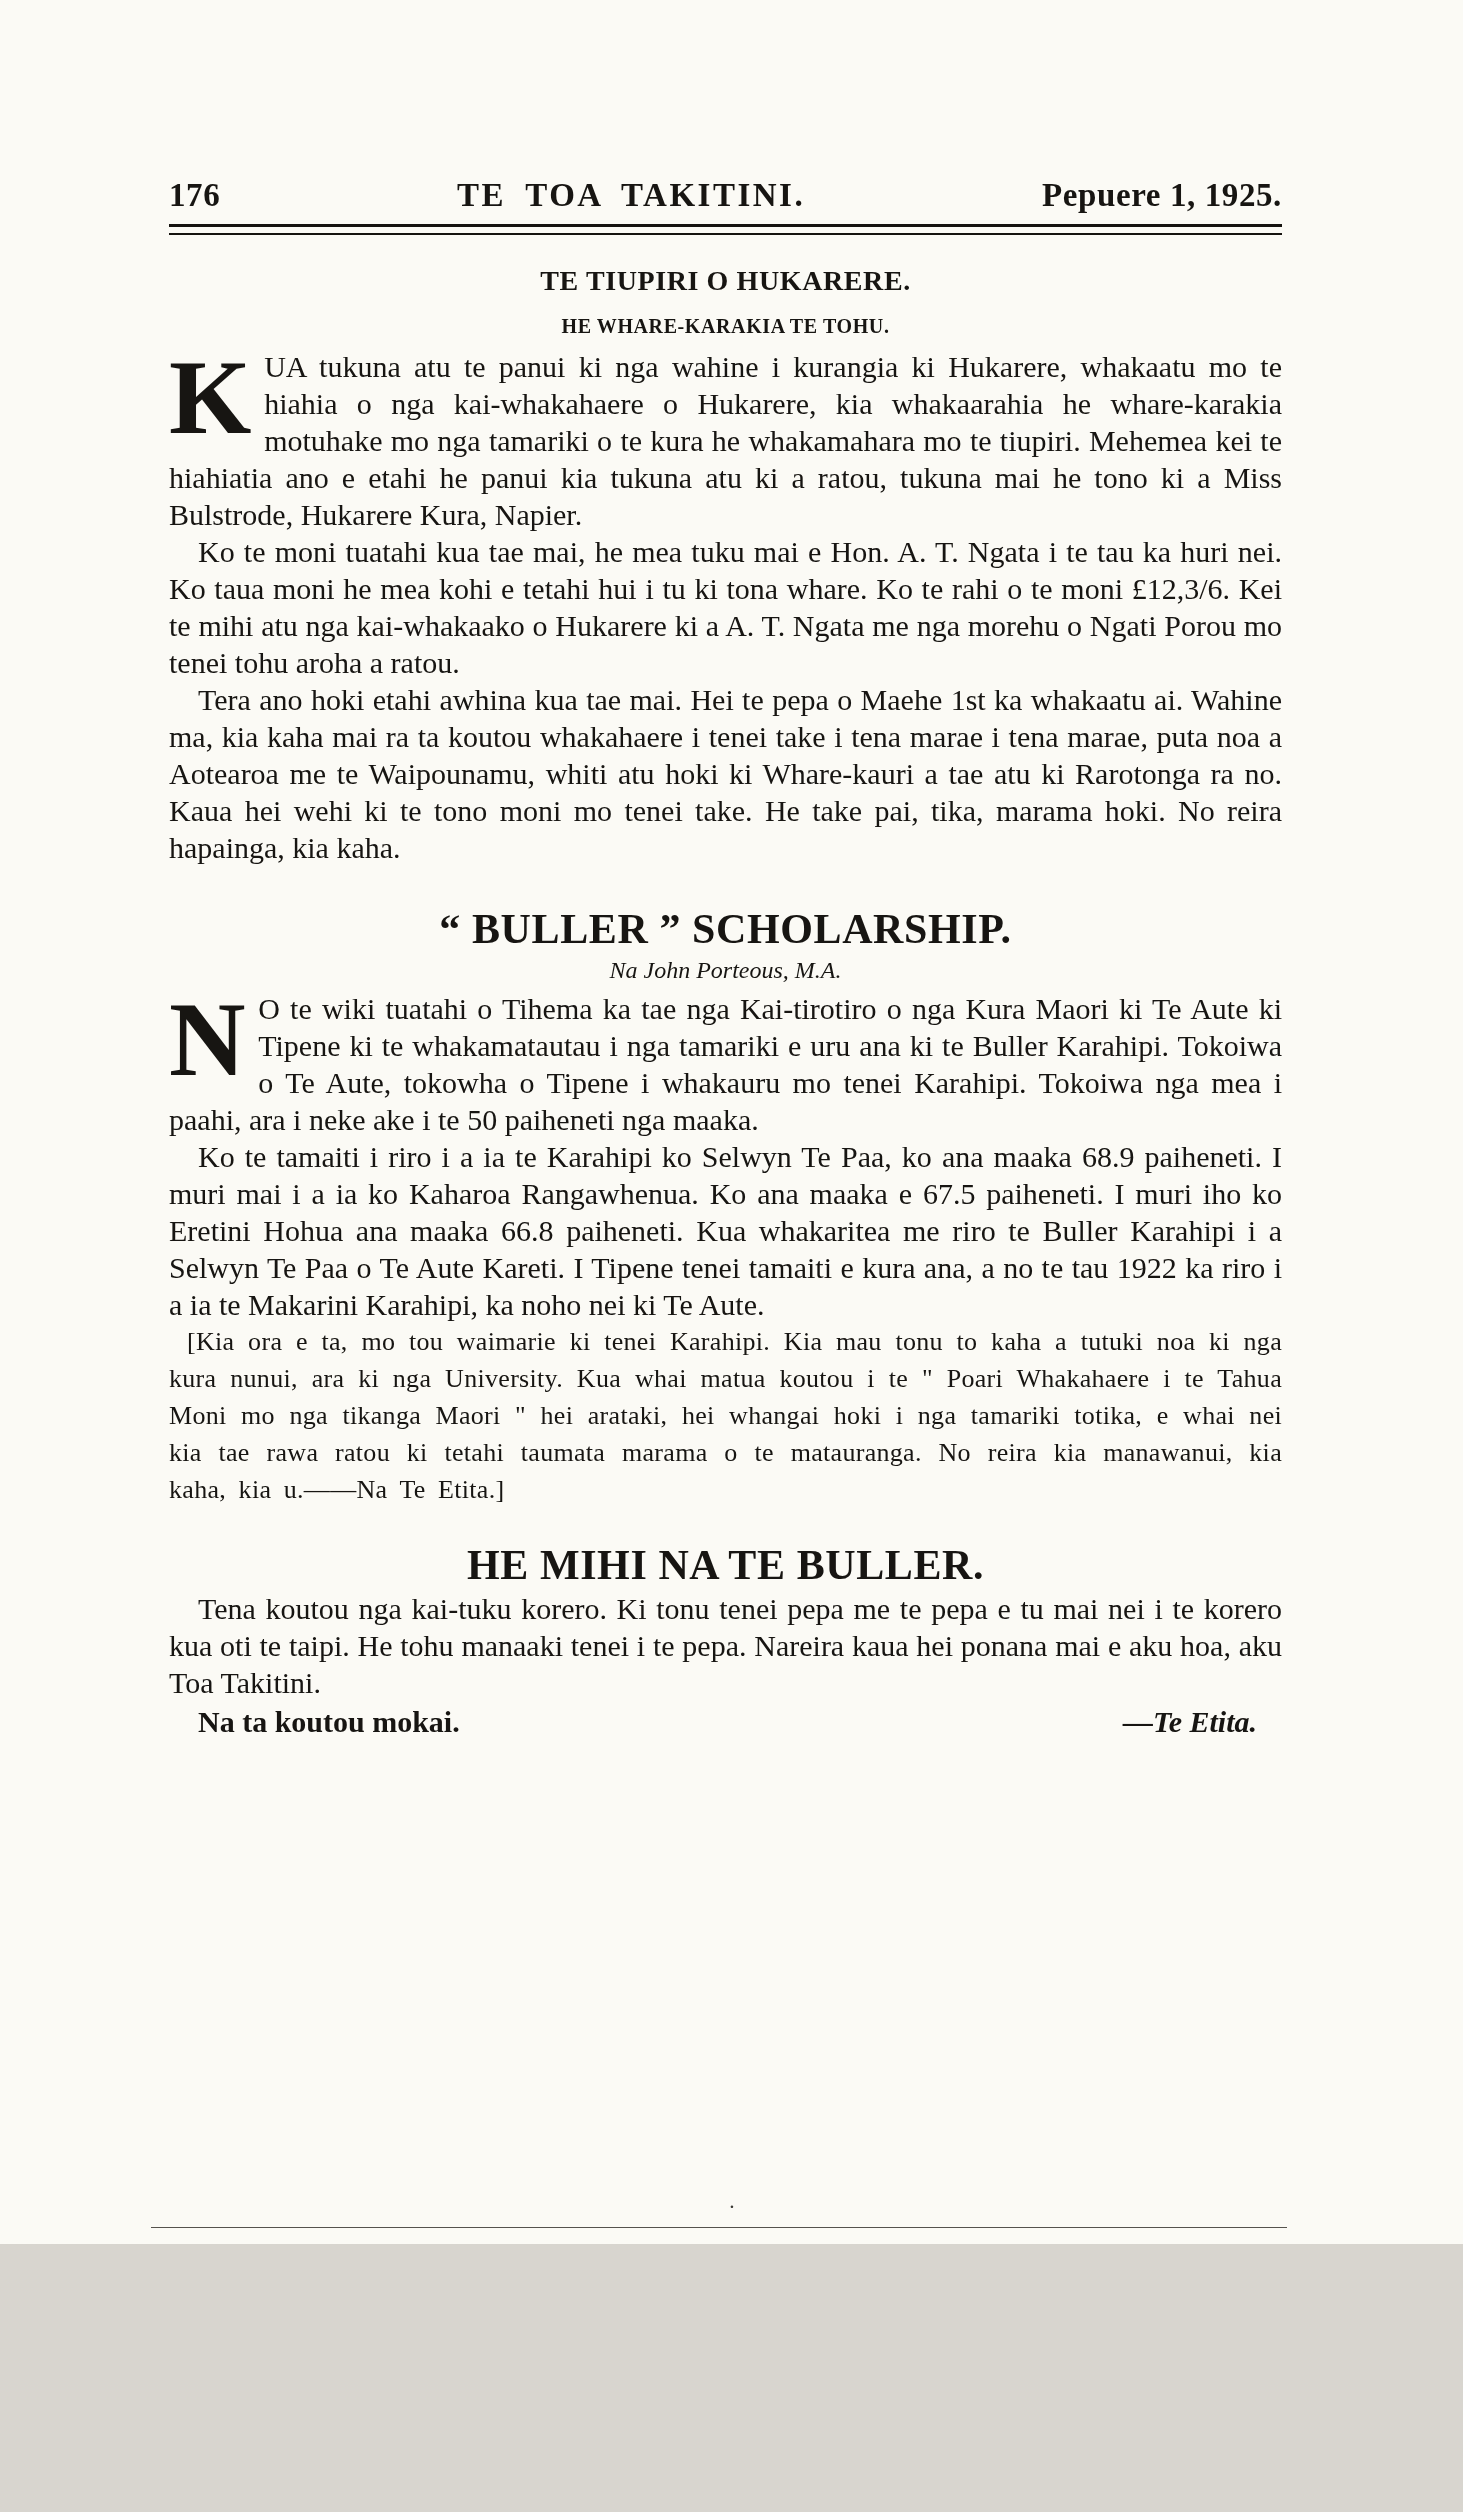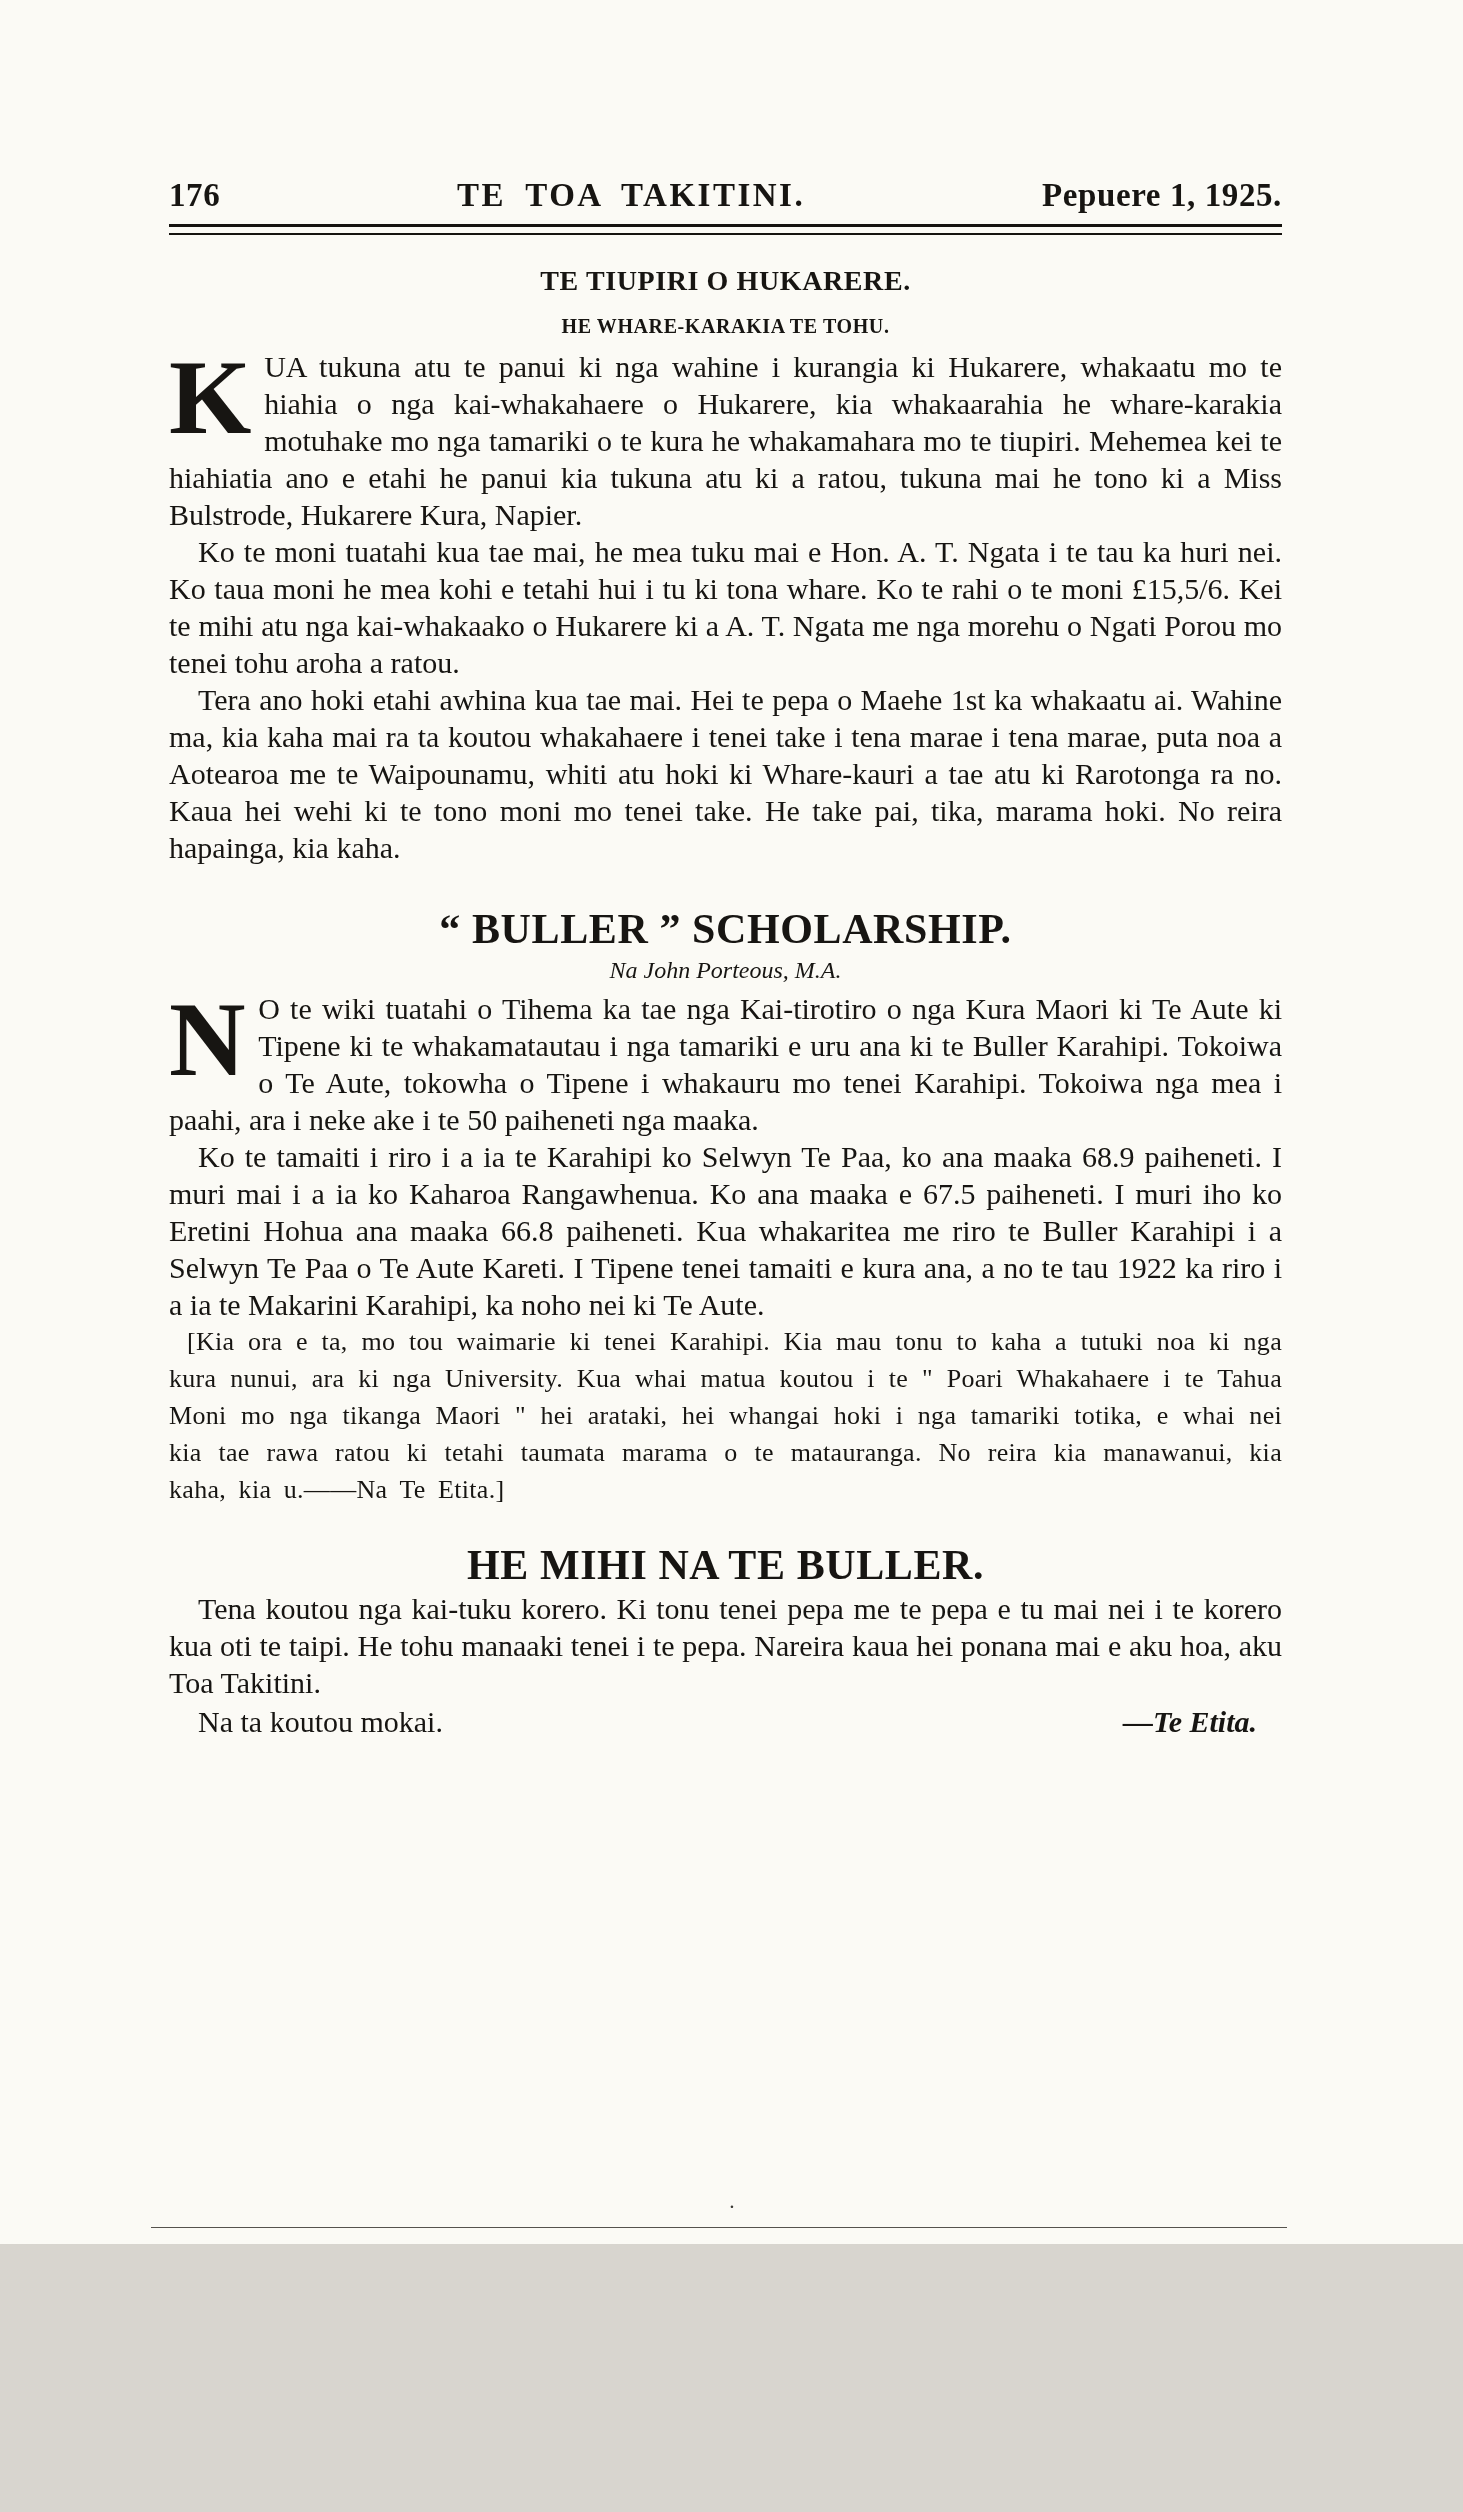--- a/index.html
+++ b/index.html
@@ -93,21 +93,21 @@
   .signoff-row {
     display: flex;
     justify-content: space-between;
     align-items: baseline;
     font-size: 30px;
     line-height: 37px;
     margin-top: 1.3px;
   }
   .signoff-left {
     padding-left: 29px;
-    font-weight: normal;
+    font-weight: bold;
   }
   .signoff-right {
     font-style: italic;
     font-weight: bold;
     padding-right: 25px;
   }
   
   .footer-dot {
     position: absolute;
     bottom: 30px;
@@ -137,21 +137,21 @@
     <span class="issue-date">Pepuere 1, 1925.</span>
   </div>
   <div class="header-rule"></div>
 
   <article class="body-text">
     <h1 class="article-title">TE TIUPIRI O HUKARERE.</h1>
     <h2 class="article-subtitle">HE WHARE-KARAKIA TE TOHU.</h2>
     <p>
       <span class="dropcap">K</span><span>UA tukuna atu te panui ki nga wahine i kurangia ki Hukarere, whakaatu mo te hiahia o nga kai-whakahaere o Hukarere, kia whakaarahia he whare-karakia motuhake mo nga tamariki o te kura he whakamahara mo te tiupiri. Mehemea kei te hiahiatia ano e etahi he panui kia tukuna atu ki a ratou, tukuna mai he tono ki a Miss Bulstrode, Hukarere Kura, Napier.</span>
     </p>
-    <p class="indent">Ko te moni tuatahi kua tae mai, he mea tuku mai e Hon. A. T. Ngata i te tau ka huri nei. Ko taua moni he mea kohi e tetahi hui i tu ki tona whare. Ko te rahi o te moni £15,5/6. Kei te mihi atu nga kai-whakaako o Hukarere ki a A. T. Ngata me nga morehu o Ngati Porou mo tenei tohu aroha a ratou.</p>
+    <p class="indent">Ko te moni tuatahi kua tae mai, he mea tuku mai e Hon. A. T. Ngata i te tau ka huri nei. Ko taua moni he mea kohi e tetahi hui i tu ki tona whare. Ko te rahi o te moni £12,3/6. Kei te mihi atu nga kai-whakaako o Hukarere ki a A. T. Ngata me nga morehu o Ngati Porou mo tenei tohu aroha a ratou.</p>
     <p class="indent">Tera ano hoki etahi awhina kua tae mai. Hei te pepa o Maehe 1st ka whakaatu ai. Wahine ma, kia kaha mai ra ta koutou whakahaere i tenei take i tena marae i tena marae, puta noa a Aotearoa me te Waipounamu, whiti atu hoki ki Whare-kauri a tae atu ki Rarotonga ra no. Kaua hei wehi ki te tono moni mo tenei take. He take pai, tika, marama hoki. No reira hapainga, kia kaha.</p>
   </article>
 
   <div class="spacer-after-article1"></div>
 
   <article class="body-text">
     <h1 class="big-title">“ BULLER ” SCHOLARSHIP.</h1>
     <div class="byline">Na John Porteous, M.A.</div>
     <p>
       <span class="dropcap">N</span><span>O te wiki tuatahi o Tihema ka tae nga Kai-tirotiro o nga Kura Maori ki Te Aute ki Tipene ki te whakamatautau i nga tamariki e uru ana ki te Buller Karahipi. Tokoiwa o Te Aute, tokowha o Tipene i whakauru mo tenei Karahipi. Tokoiwa nga mea i paahi, ara i neke ake i te 50 paiheneti nga maaka.</span>

